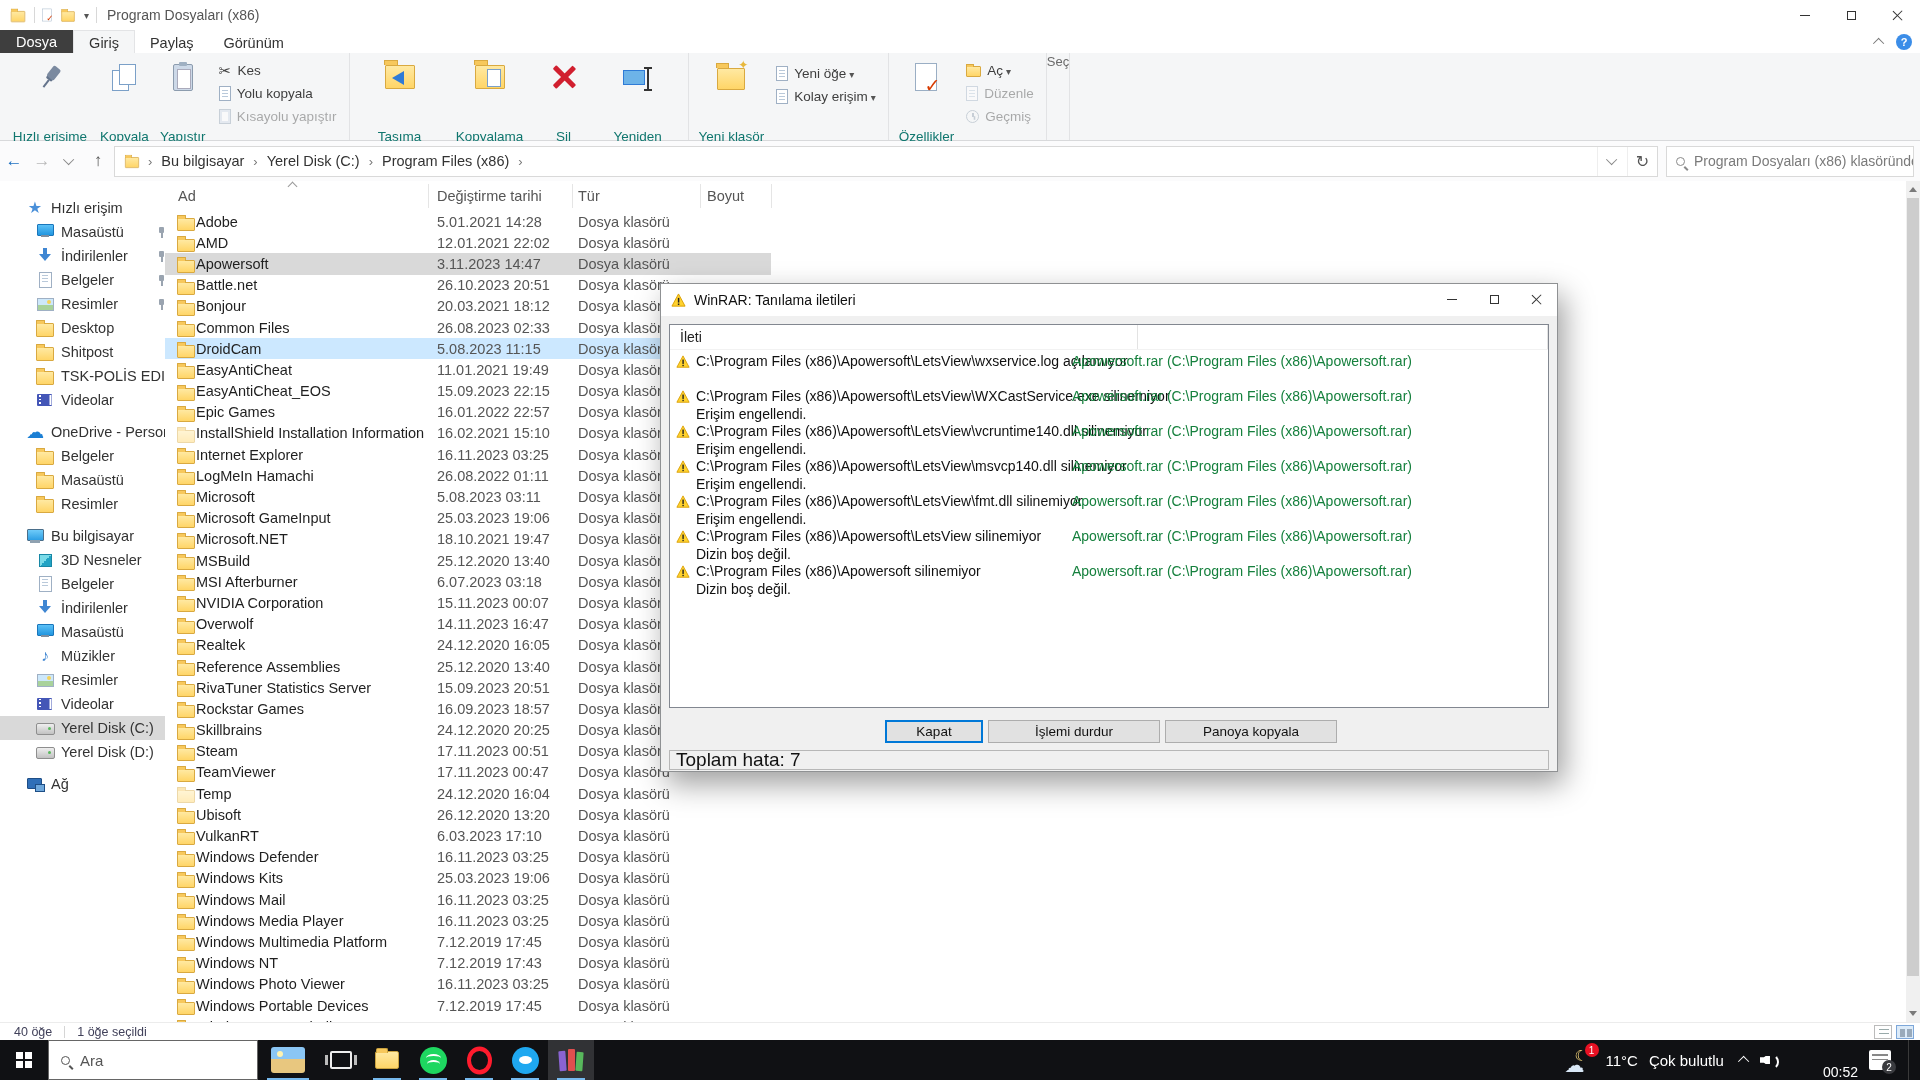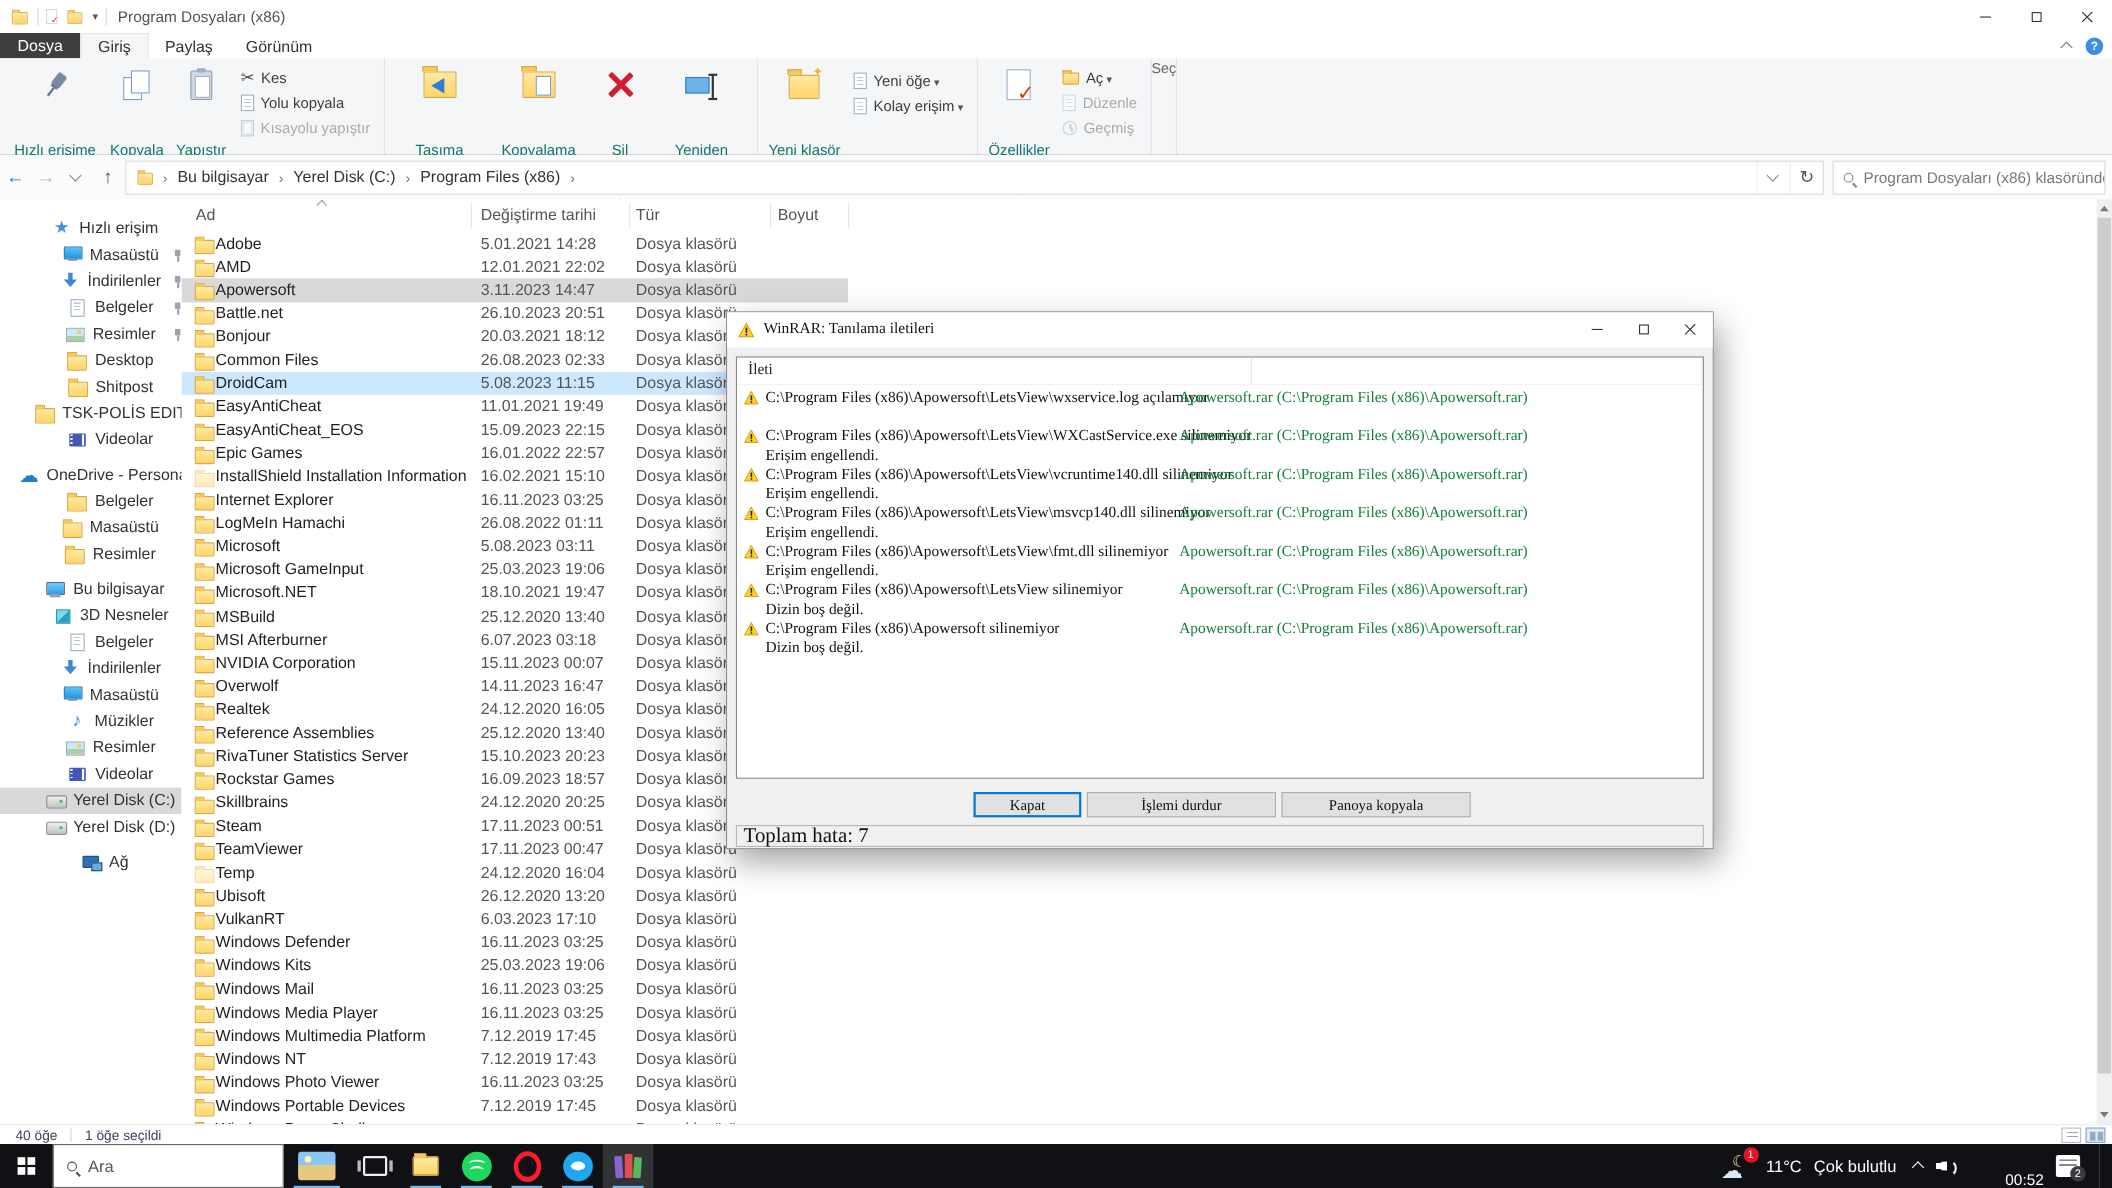--- a/index.html
+++ b/index.html
@@ -95,21 +95,21 @@
   .crumb-sep{color:#777;font-size:13px;padding:0 7px;}
   .crumb-tail{flex:1;}
   .cb-btn{width:30px;height:29px;display:flex;align-items:center;justify-content:center;color:#555;border-left:1px solid #eee;}
   .refresh{font-size:16px;color:#555;}
   .searchbox{width:248px;height:31px;border:1px solid #d9d9d9;background:#fff;margin:0 6px 0 8px;display:flex;align-items:center;padding:0 9px;gap:9px;color:#7a7a7a;font-size:14px;white-space:nowrap;overflow:hidden;}
   .mag{width:9px;height:9px;border:1.6px solid #8a8a8a;border-radius:50%;position:relative;flex:none;}
   .mag::after{content:"";position:absolute;left:8px;top:8px;width:5px;height:1.6px;background:#8a8a8a;transform:rotate(45deg);transform-origin:0 0;}
 
   
   .sidebar{position:absolute;top:181px;left:0;width:165px;bottom:58px;background:#fff;padding-top:15px;font-size:14.5px;color:#333;overflow:hidden;}
-  .srow{height:24px;display:flex;align-items:center;position:relative;padding-left:26px;gap:7px;white-space:nowrap;justify-content:center;}
+  .srow{height:24px;display:flex;align-items:center;position:relative;padding-left:26px;gap:7px;white-space:nowrap;}
   .srow.ind1{padding-left:36px;}
   .srow.sel{background:#d9d9d9;}
   .srow.gap{height:8px;}
   .srow .pin{display:none;}
   .srow.pinned .pin{display:block;position:absolute;right:9px;top:7px;}
   .pin-g{position:relative;width:11px;height:11px;transform:rotate(40deg);}
   .pin-g::before{content:"";position:absolute;left:3px;top:0;width:5px;height:6px;background:#9aa4b0;border-radius:1px;}
   .pin-g::after{content:"";position:absolute;left:5px;top:6px;width:1.5px;height:5px;background:#9aa4b0;}
 
   .sic{flex:none;display:inline-flex;align-items:center;justify-content:center;width:18px;height:18px;position:relative;}
@@ -163,21 +163,21 @@
   .vthumb{position:absolute;left:1px;right:1px;top:17px;bottom:46px;background:#cdcdcd;}
 
   
   .sbar{position:absolute;left:0;right:0;bottom:40px;height:18px;background:#fff;border-top:1px solid #ececec;display:flex;align-items:center;font-size:12.5px;color:#41415a;padding-left:14px;gap:12px;}
   .sbar .ssep{width:1px;height:12px;background:#d5d5d5;}
   .viewicons{position:absolute;right:6px;top:2px;display:flex;gap:4px;}
   .vi{width:18px;height:14px;border:1px solid #bbb;background:repeating-linear-gradient(#9aa 0 1px,transparent 1px 4px) 4px 3px/10px 8px no-repeat;}
   .vi.thumb{background:linear-gradient(#9ab 0 0) 3px 3px/5px 8px no-repeat,linear-gradient(#9ab 0 0) 10px 3px/5px 8px no-repeat;border-color:#7da7d9;background-color:#dcebf9;}
 
   
-  .dlg{position:absolute;left:660px;top:283px;width:898px;height:489px;background:#f0f0f0;border:1px solid #8f9193;box-shadow:6px 12px 28px rgba(0,0,0,.38);font-size:14px;font-family:Liberation Serif, serif;}
+  .dlg{position:absolute;left:660px;top:283px;width:898px;height:489px;background:#f0f0f0;border:1px solid #8f9193;box-shadow:6px 12px 28px rgba(0,0,0,.38);font-size:14px;}
   .dlg-title{height:32px;background:#fff;display:flex;align-items:center;padding-left:10px;gap:8px;font-size:14px;color:#101010;}
   .dlg-ctrl{position:absolute;top:0;right:0;display:flex;}
   .dlg-wb{width:42px;height:31px;display:flex;align-items:center;justify-content:center;}
   .dlg-list{position:absolute;left:8px;right:8px;top:40px;height:384px;background:#fff;border:1px solid #828790;overflow:hidden;}
   .dlg-cols{display:flex;height:25px;border-bottom:1px solid #f2f2f2;color:#222;}
   .dcol{padding:4px 0 0 10px;border-right:1px solid #e3e3e3;height:100%;}
   .dcol.c1{width:468px;} .dcol.c2{width:464px;padding-left:8px;} .dcol.c3{flex:1;}
   .msgs{padding-top:3px;}
   .msg{position:relative;height:35px;}
   .msg .l1{height:17.5px;line-height:17.5px;padding-left:26px;white-space:nowrap;color:#101010;}
@@ -752,21 +752,21 @@
     <div class="frow">
       <span class="fic"></span>
       <span class="fname">Reference Assemblies</span>
       <span class="fdate">25.12.2020 13:40</span>
       <span class="ftype">Dosya klasörü</span>
     </div>
 
     <div class="frow">
       <span class="fic"></span>
       <span class="fname">RivaTuner Statistics Server</span>
-      <span class="fdate">15.10.2023 20:23</span>
+      <span class="fdate">15.09.2023 20:51</span>
       <span class="ftype">Dosya klasörü</span>
     </div>
 
     <div class="frow">
       <span class="fic"></span>
       <span class="fname">Rockstar Games</span>
       <span class="fdate">16.09.2023 18:57</span>
       <span class="ftype">Dosya klasörü</span>
     </div>
 

